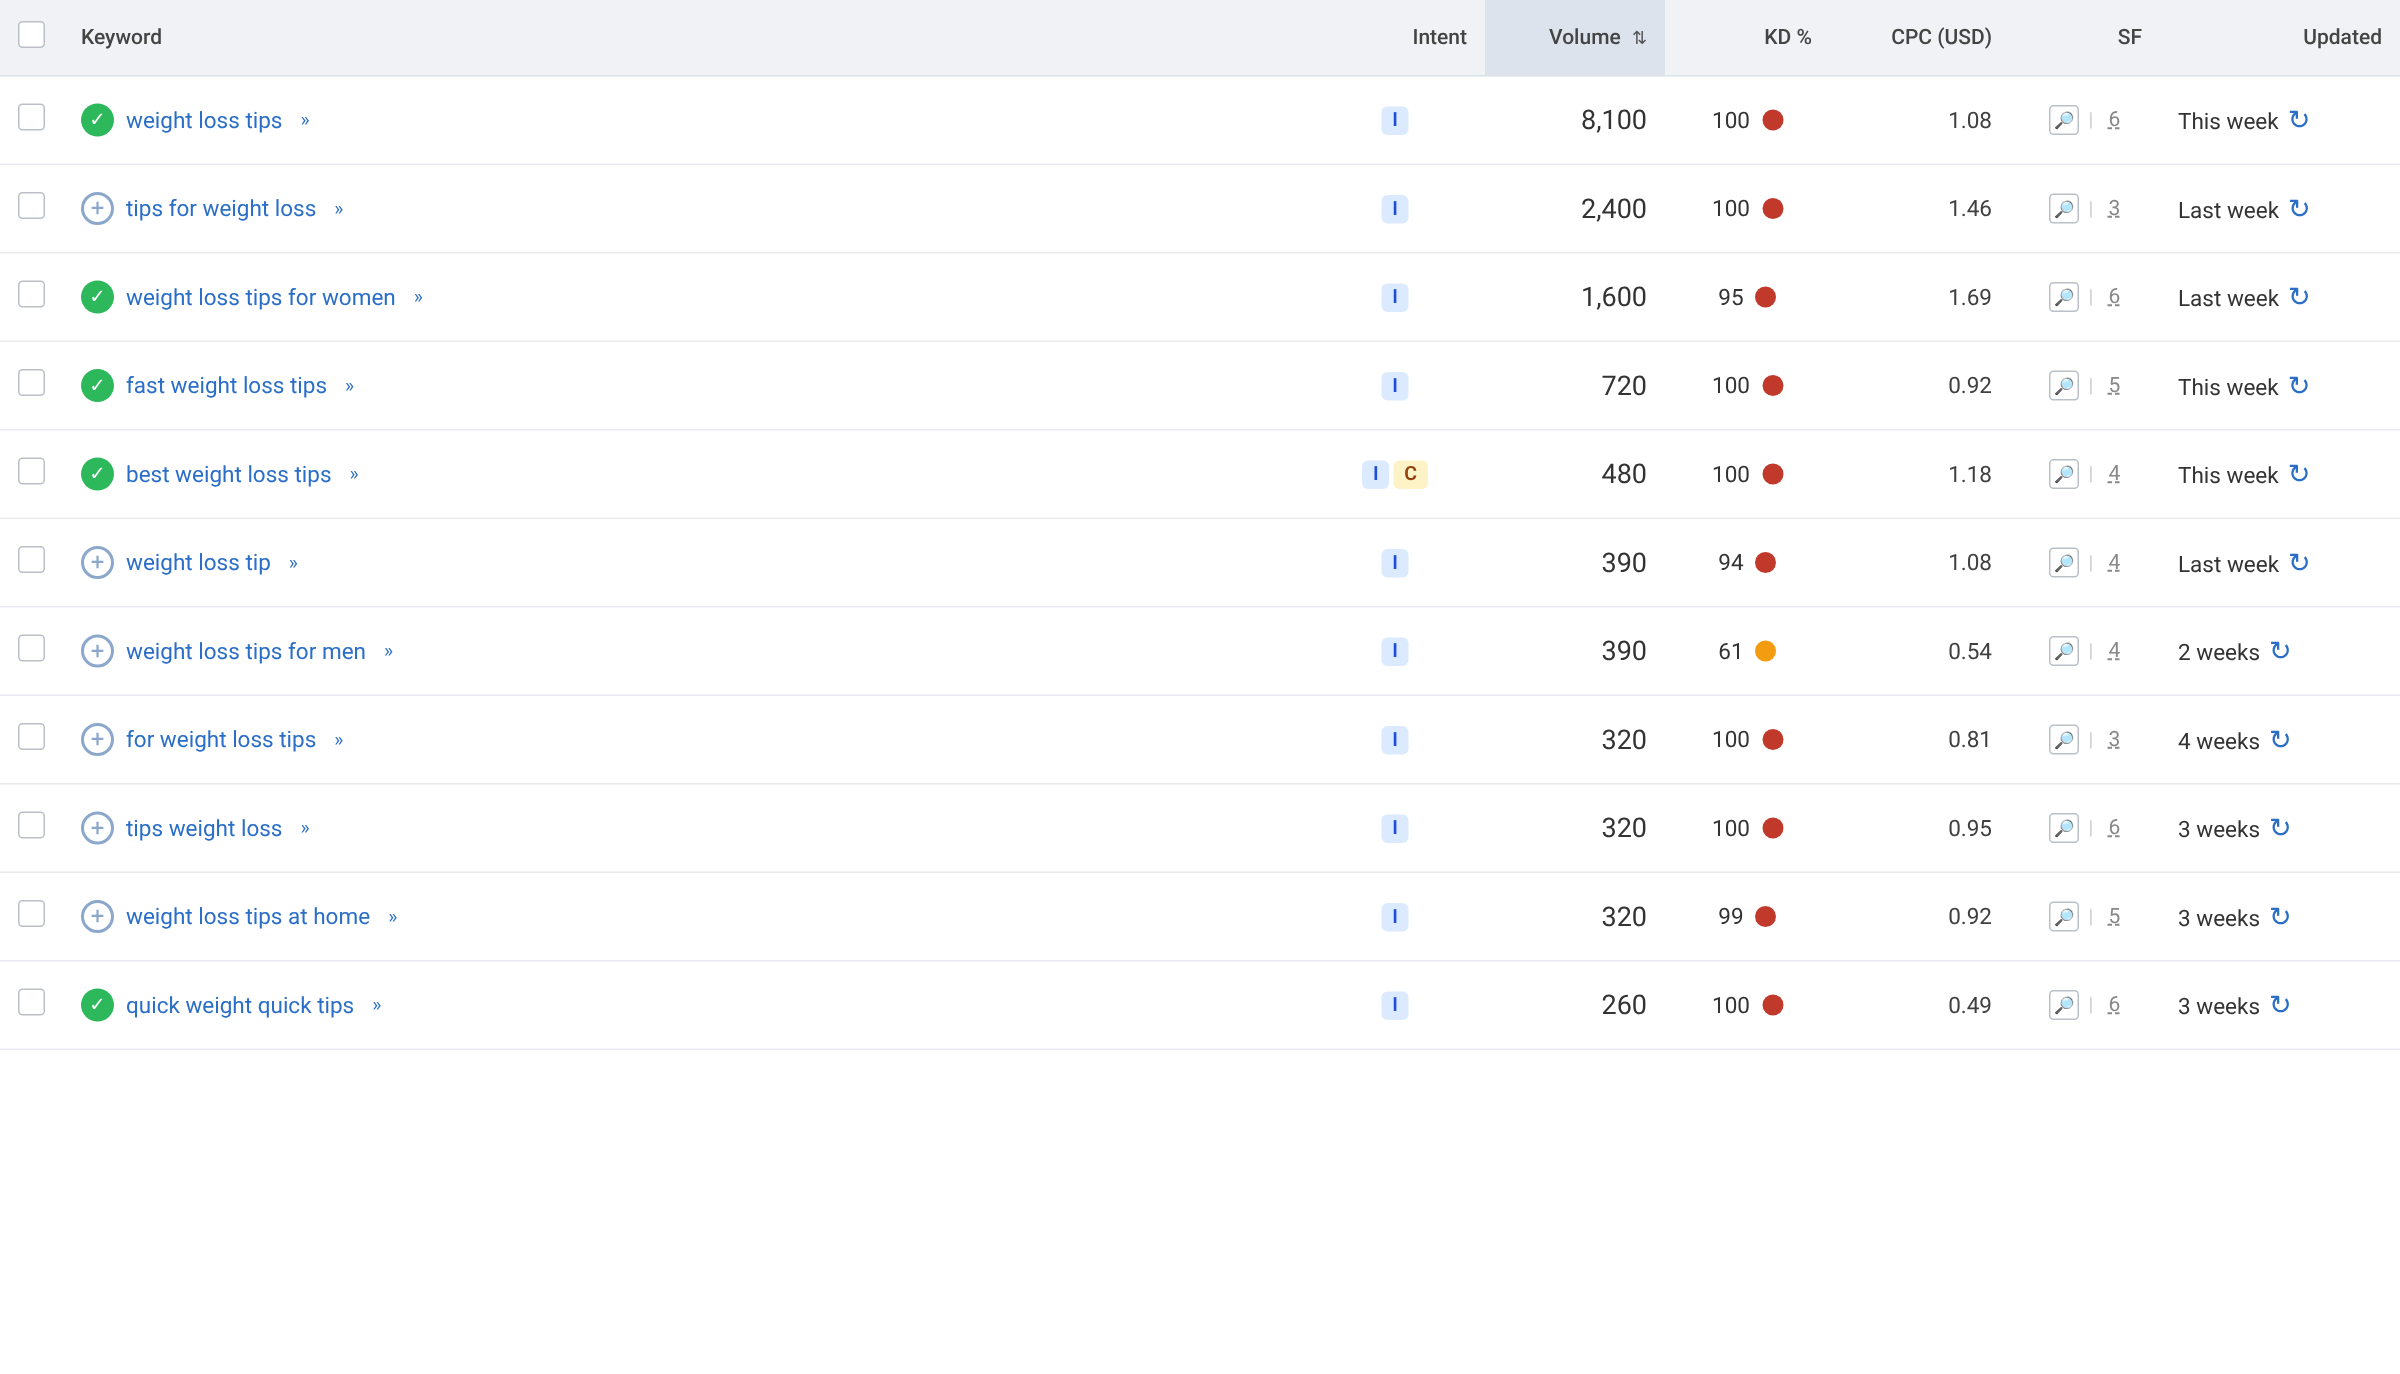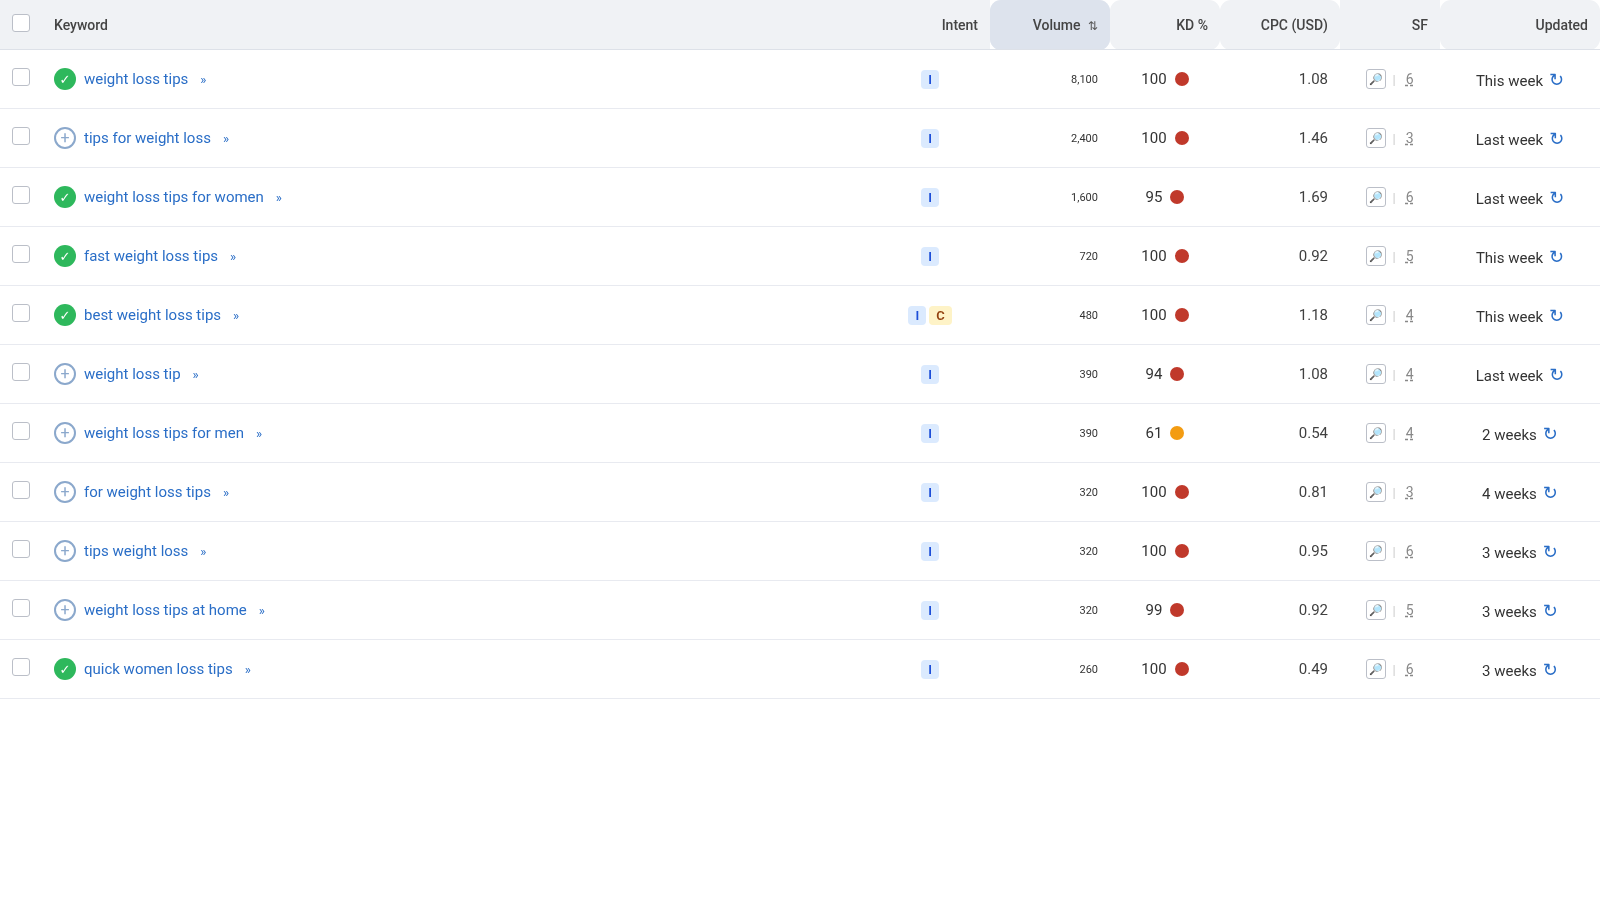--- a/index.html
+++ b/index.html
@@ -25,21 +25,20 @@
     thead th {
       padding: 14px 12px;
       text-align: left;
       font-weight: 500;
       color: #444;
       font-size: 14px;
       white-space: nowrap;
     }
     thead th.right {
       text-align: right;
-      border-radius: 11px;
     }
     thead th.center {
       text-align: right;
     }
     tbody tr {
       border-bottom: 1px solid #e8eaf0;
       background: #fff;
     }
     tbody td {
       padding: 18px 12px;
@@ -121,21 +120,21 @@
       background: #fef3c7;
       color: #92400e;
       border-radius: 4px;
       padding: 2px 7px;
       font-size: 13px;
       font-weight: 600;
     }
     .volume-cell {
       text-align: right;
       width: 120px;
-      font-size: 11px;
+      font-size: 18px;
       color: #333;
     }
     .kd-cell {
       text-align: right;
       width: 110px;
     }
     .kd-inner {
       display: flex;
       align-items: center;
       justify-content: center;
@@ -183,21 +182,21 @@
     .sf-count {
       font-size: 14px;
       color: #555;
       min-width: 12px;
       text-align: right;
       text-decoration: underline;
       text-decoration-style: dashed;
       color: #888;
     }
     .updated-cell {
-      text-align: center;
+      text-align: left;
       width: 160px;
       color: #333;
     }
     .refresh-icon {
       color: #2a6ec7;
       font-size: 18px;
       margin-left: 6px;
       cursor: pointer;
     }
     .sort-icon {
@@ -521,21 +520,21 @@
               <span class="sf-count">5</span>
             </div>
           </td>
           <td class="updated-cell"><span>3 weeks</span><span class="refresh-icon">↻</span></td>
         </tr>
         <tr>
           <td class="checkbox-cell"><span class="checkbox"></span></td>
           <td class="keyword-cell">
             <a class="keyword-link" href="#">
               <span class="icon-check-circle">✓</span>
-              <span>quick women loss tips</span>
+              <span>quick weight quick tips</span>
               <span class="chevron-right">»</span>
             </a>
           </td>
           <td class="intent-cell"><span class="intent-badge">
               <span class="badge-i">I</span>
             </span></td>
           <td class="volume-cell">260</td>
           <td class="kd-cell">
             <div class="kd-inner">
               <span>100</span>

